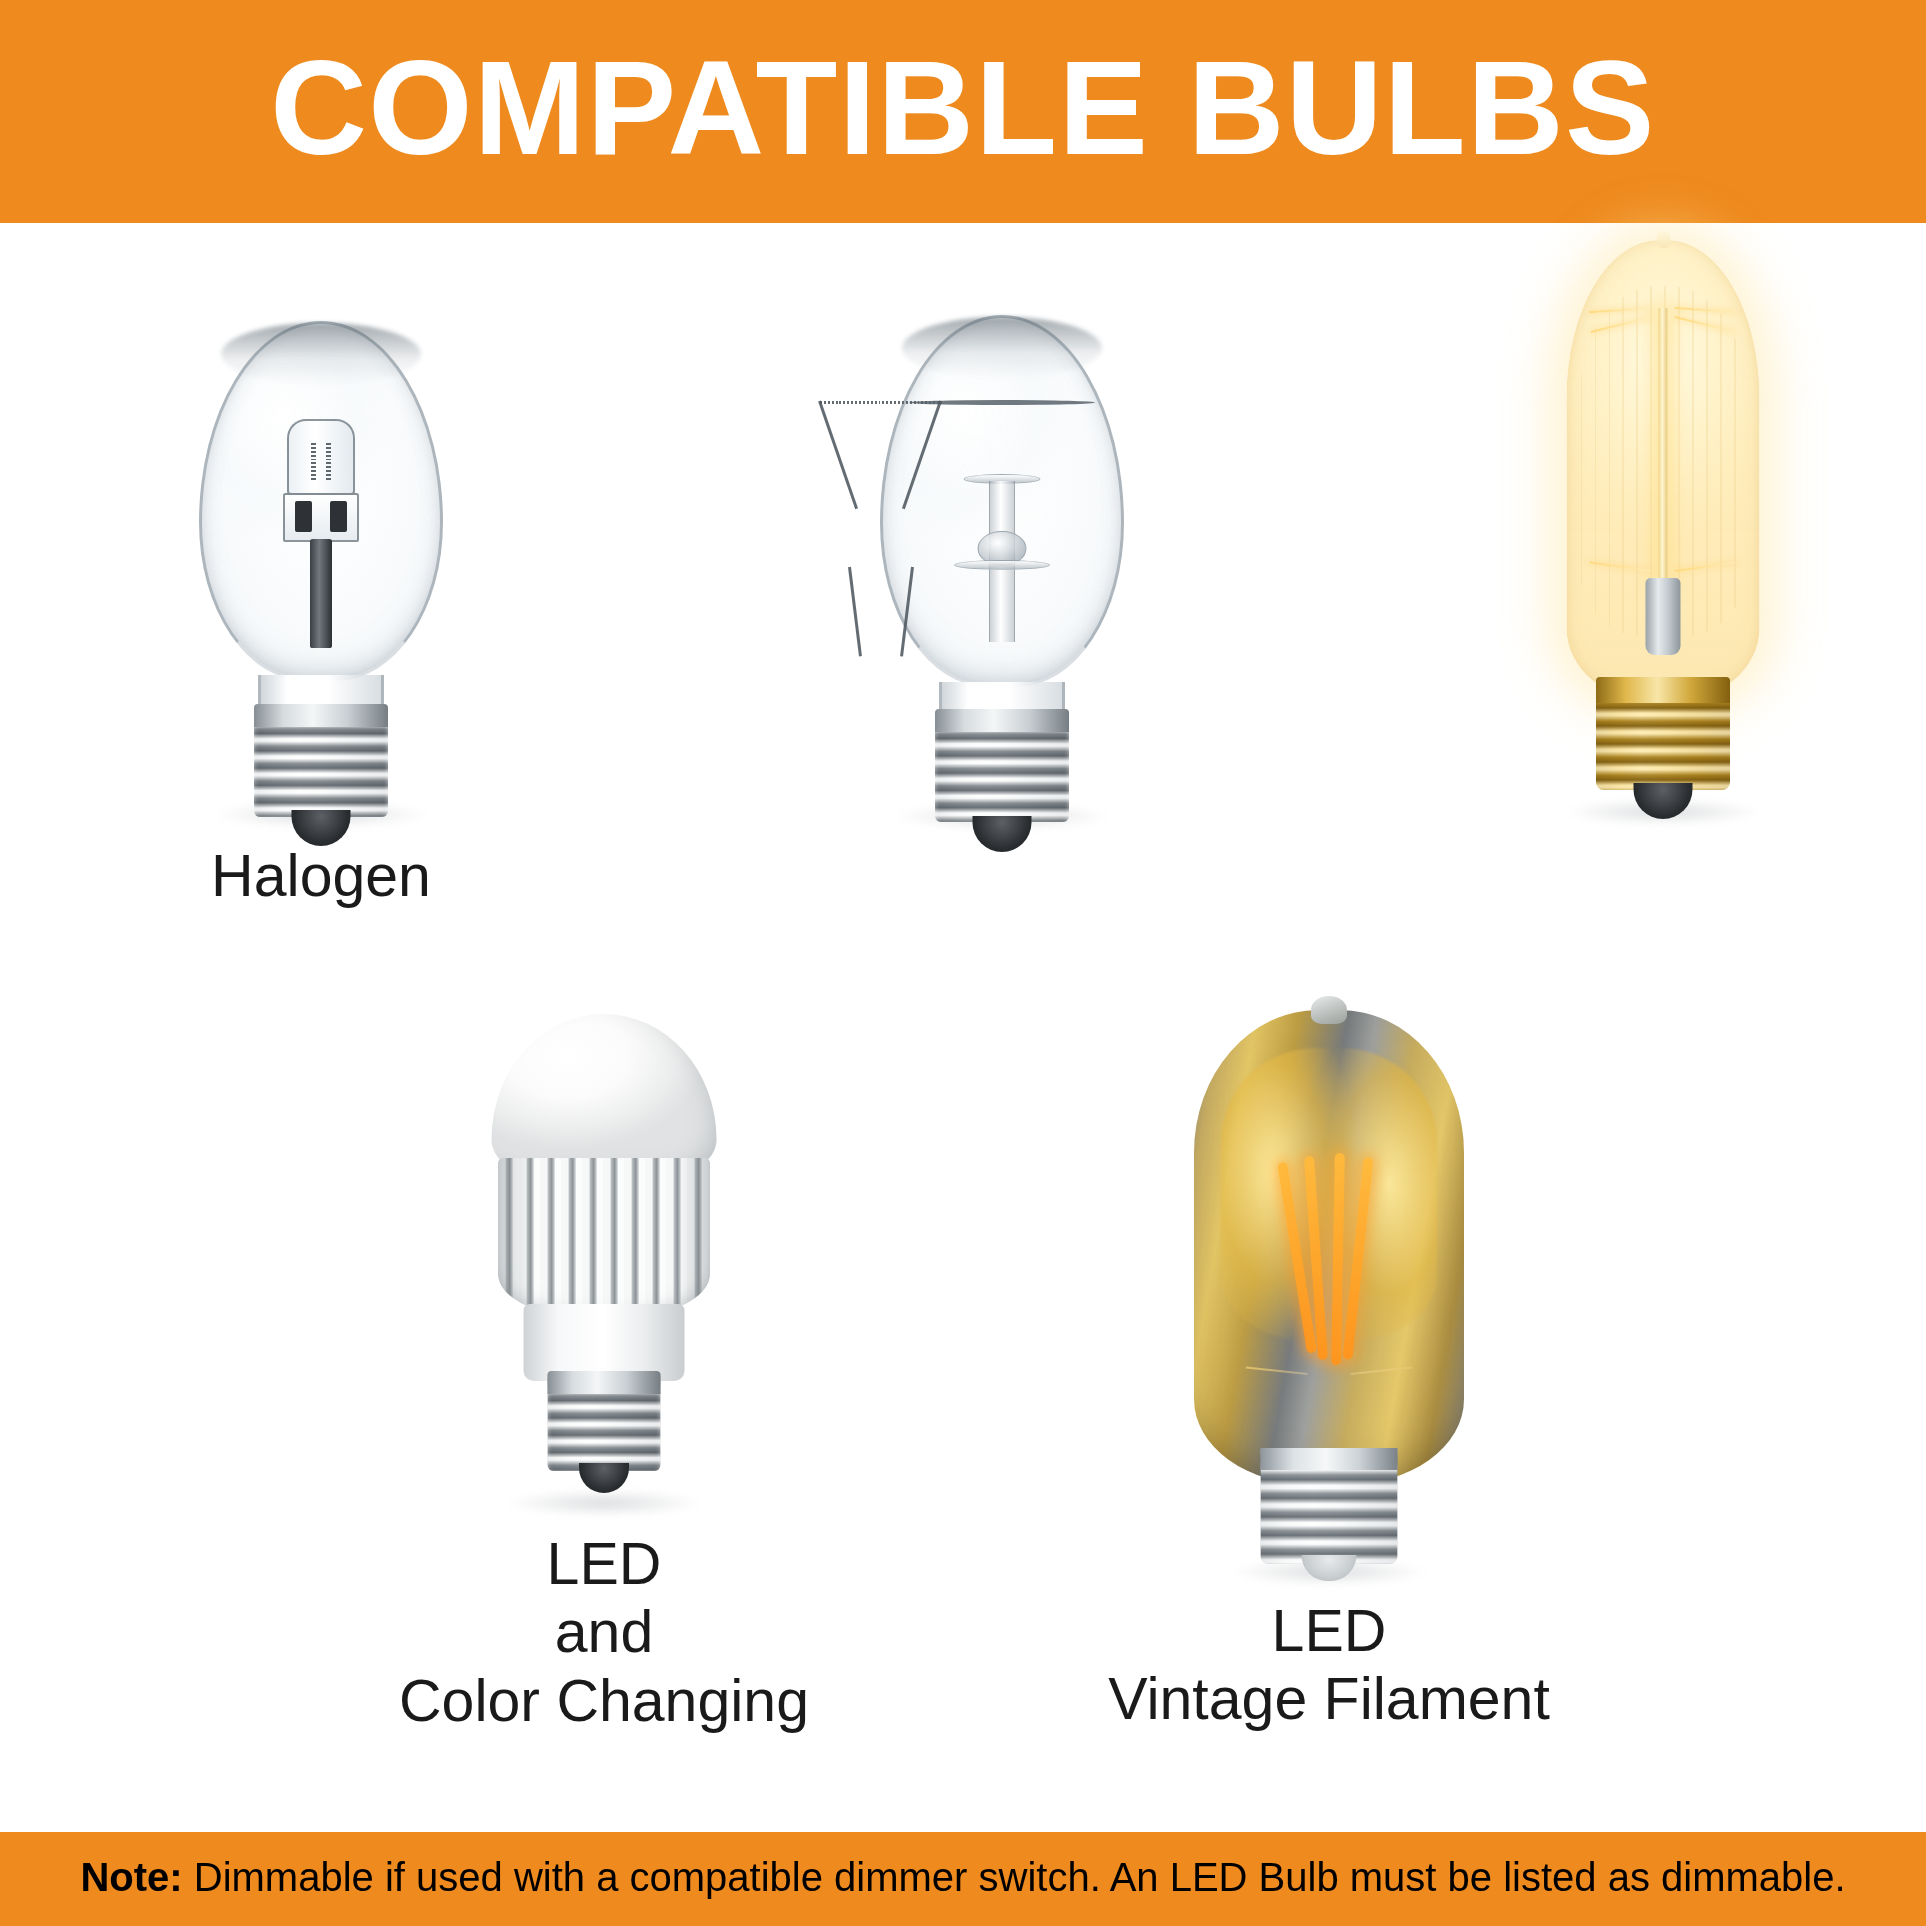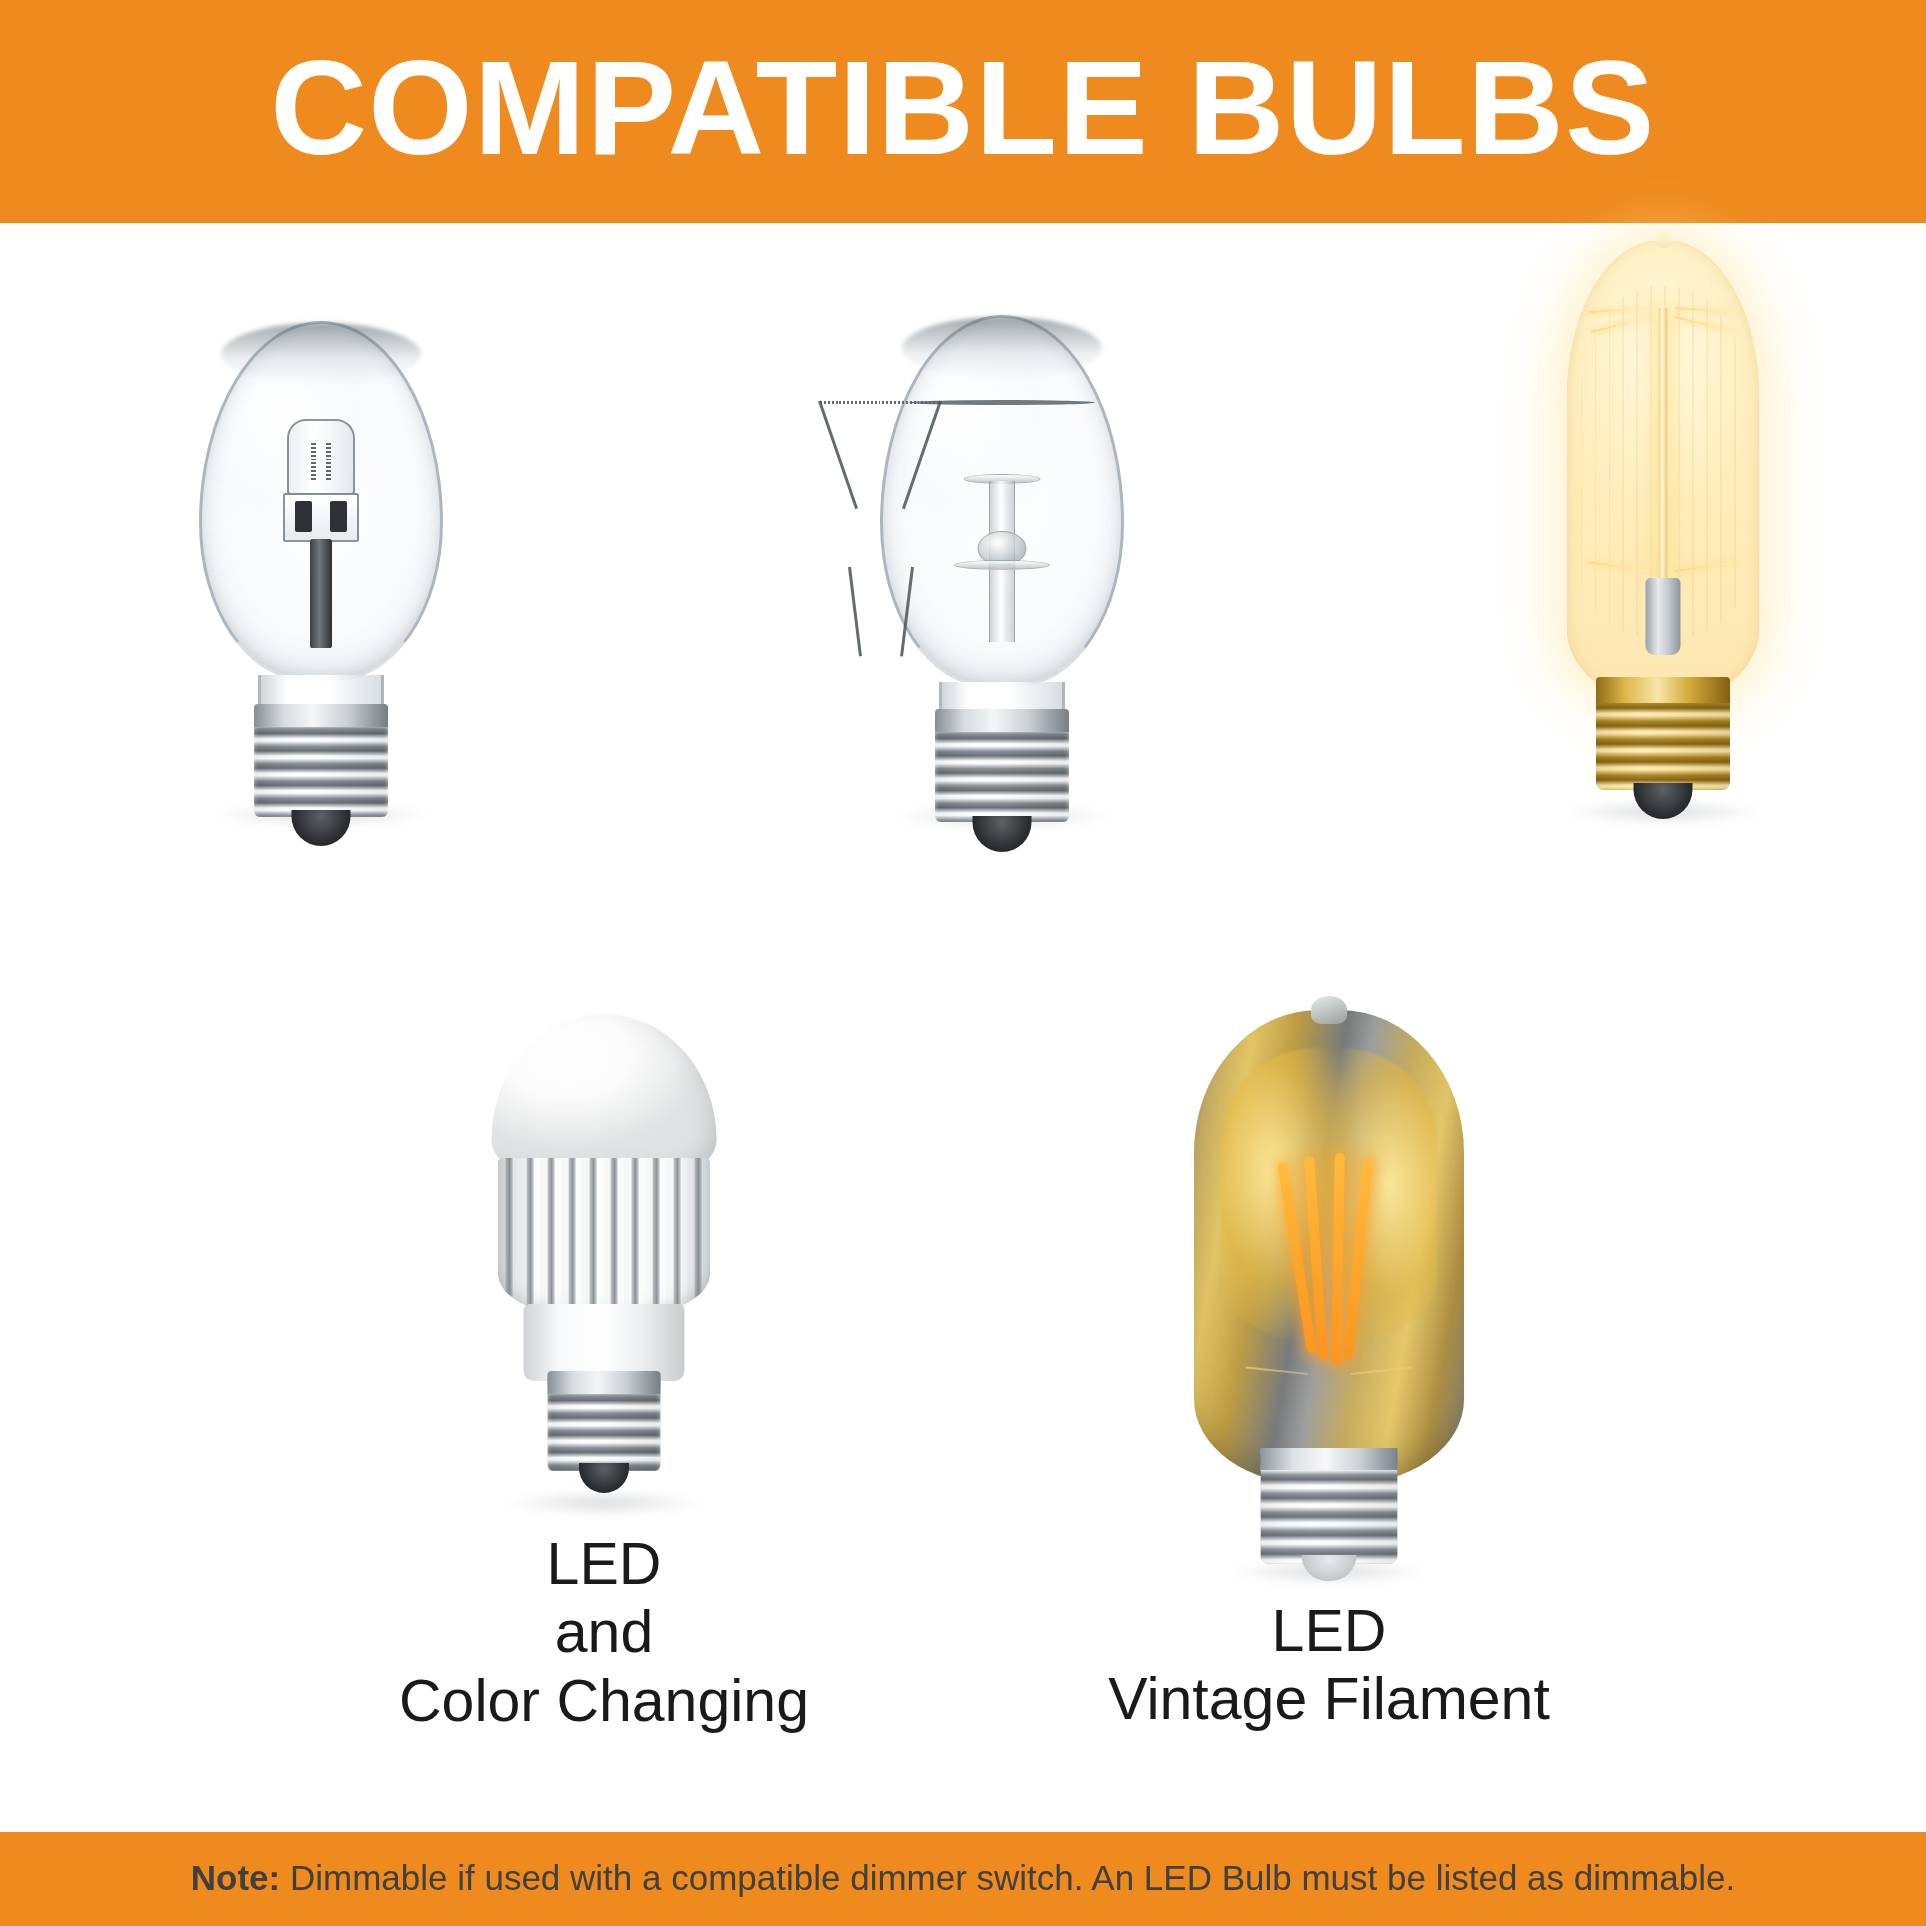--- a/index.html
+++ b/index.html
@@ -18,21 +18,21 @@
     transform:translateY(-3.9px);
   }
 
   
   .footer-banner{
     position:absolute; left:0; top:1832px; width:1926px; height:94px;
     background:#EE8A1E;
     display:flex; align-items:center; justify-content:center;
   }
   .footer-note{
-    color:#404040; font-size:35px; line-height:1; white-space:nowrap;
+    color:#000000; font-size:40px; line-height:1; white-space:nowrap;
     transform:translateY(-1.9px);
   }
   .footer-note .note-label{ font-weight:bold; }
 
   
   .bulb-cell{ position:absolute; }
   .bulb-art{ position:relative; width:100%; }
   .bulb-label{
     position:absolute; left:0; width:100%;
     text-align:center; color:#1a1a1a; font-size:59px; line-height:1.16;
@@ -328,20 +328,21 @@
     <div class="halogen-holder" style="top:172px;">
       <div class="pin l"></div>
         <div class="pin r"></div>
     </div>
     <div class="halogen-stem" style="top:218px; height:109px;"></div>
     <div class="base-silver" style="top:383px;">
         <div class="collar"></div>
       </div>
     <div class="tip-dark" style="top:489px;"></div>
   </div>
+  <div class="bulb-label" style="top:521px;">Halogen</div>
 </div>
 
 <div class="bulb-cell" id="cell-incand">
   <div class="bulb-art" style="height:526px;">
     <div class="shadow" style="top:488px; width:212px; height:27px;"></div>
     <div class="glass-a" style="top:0; height:372px;"></div>
     <div class="neck" style="top:367px;"></div>
 
     <div class="inc-disc" style="top:85px; width:186px; height:5.1px; background:rgba(78,88,96,.8); border:none;"></div>
     <div class="inc-wire" style="left:50%; transform:translateX(-50%); top:83px; width:2.6px; height:0;"></div>

